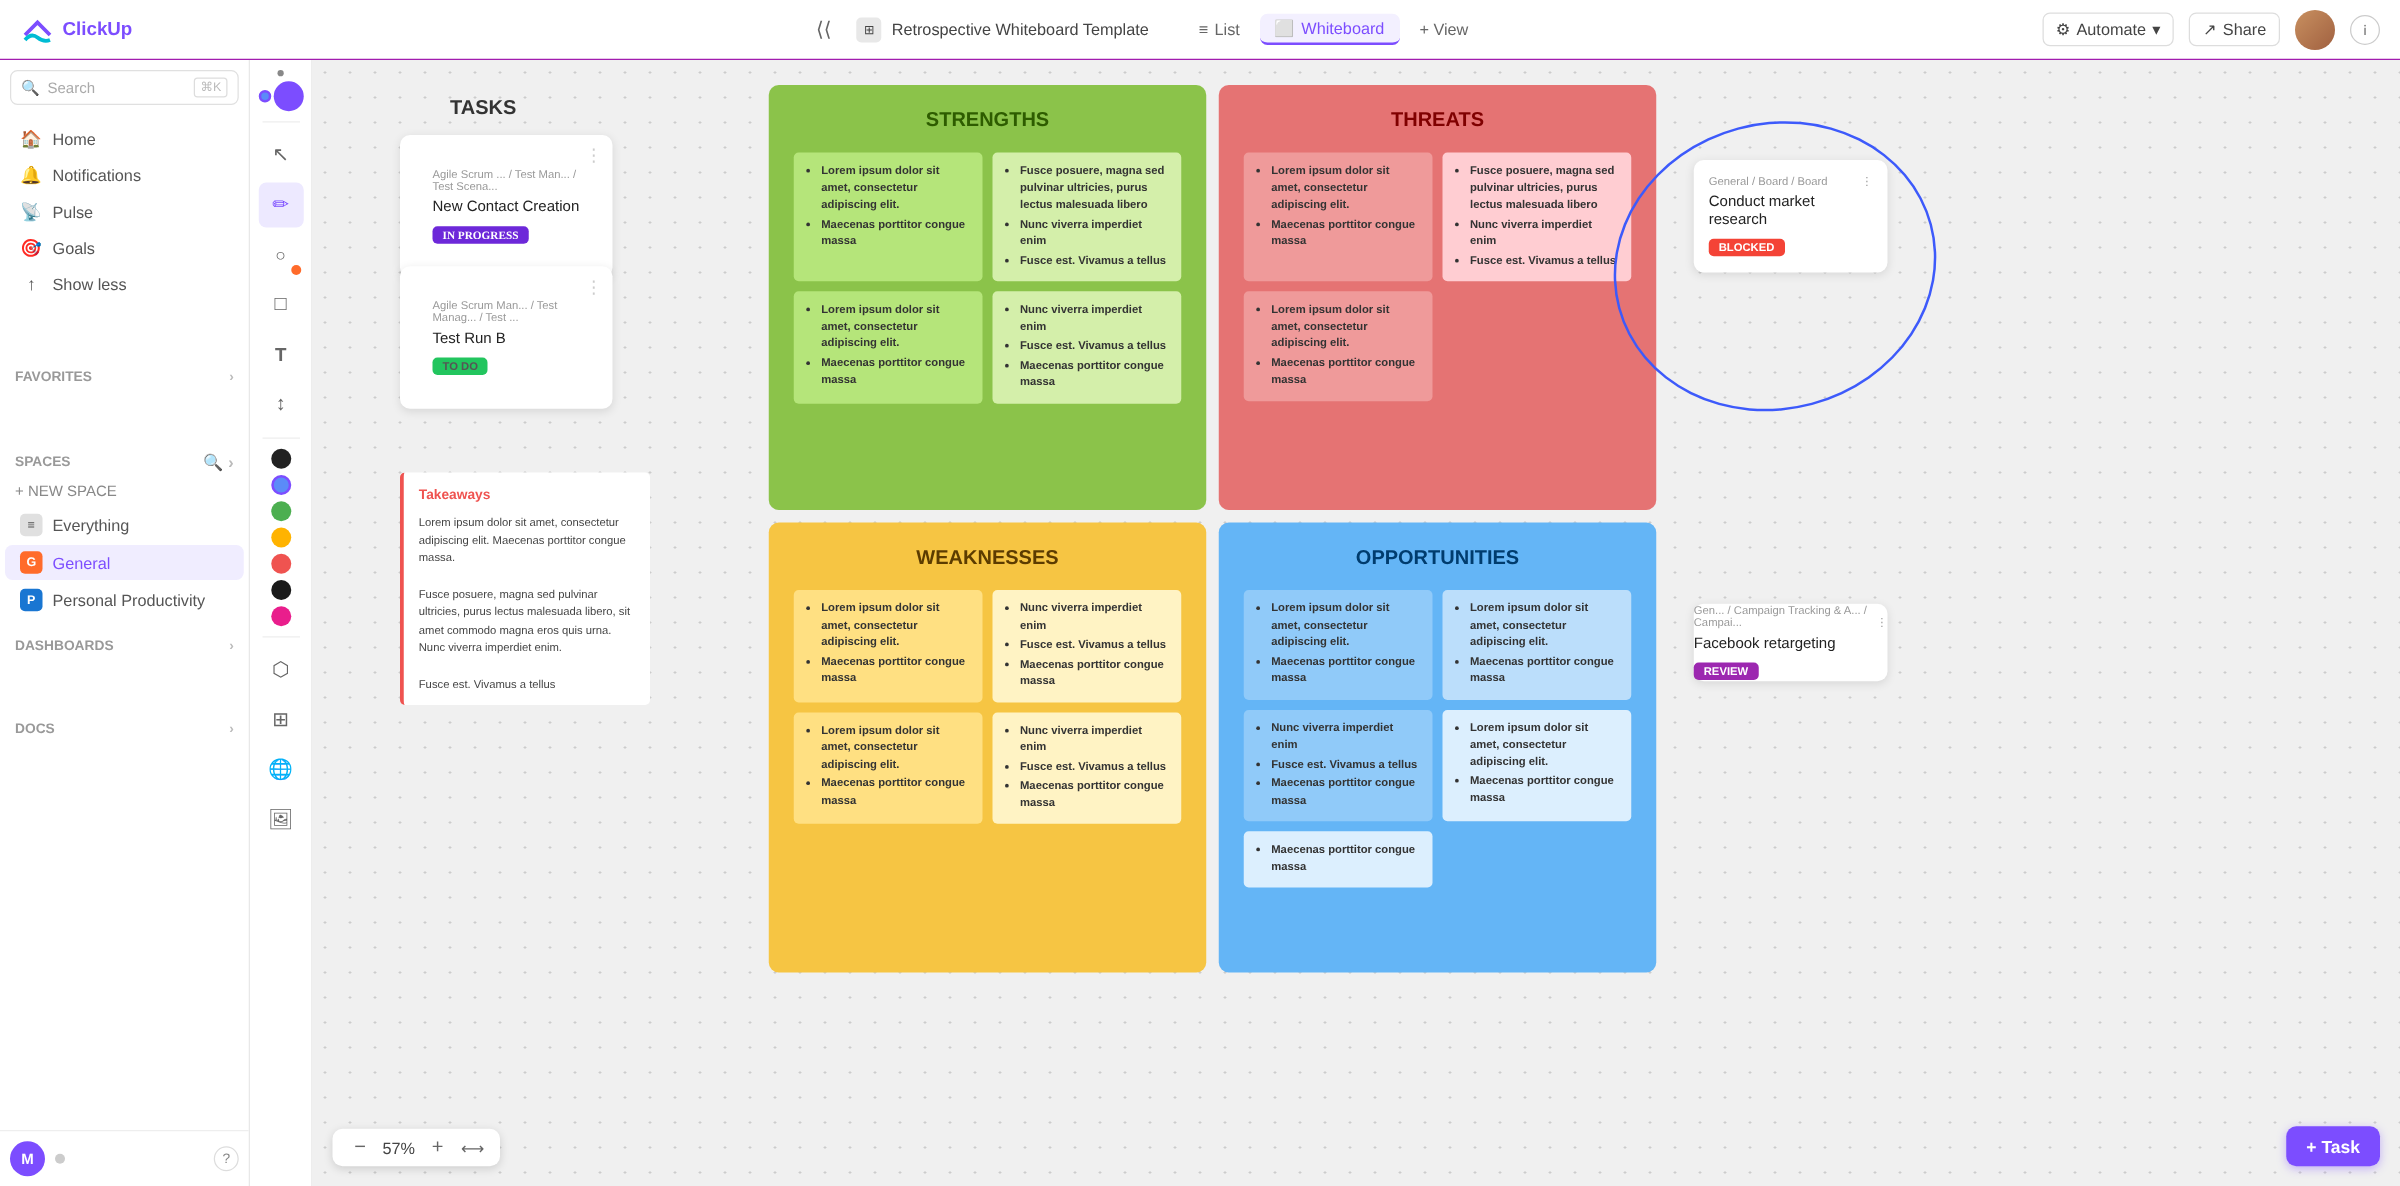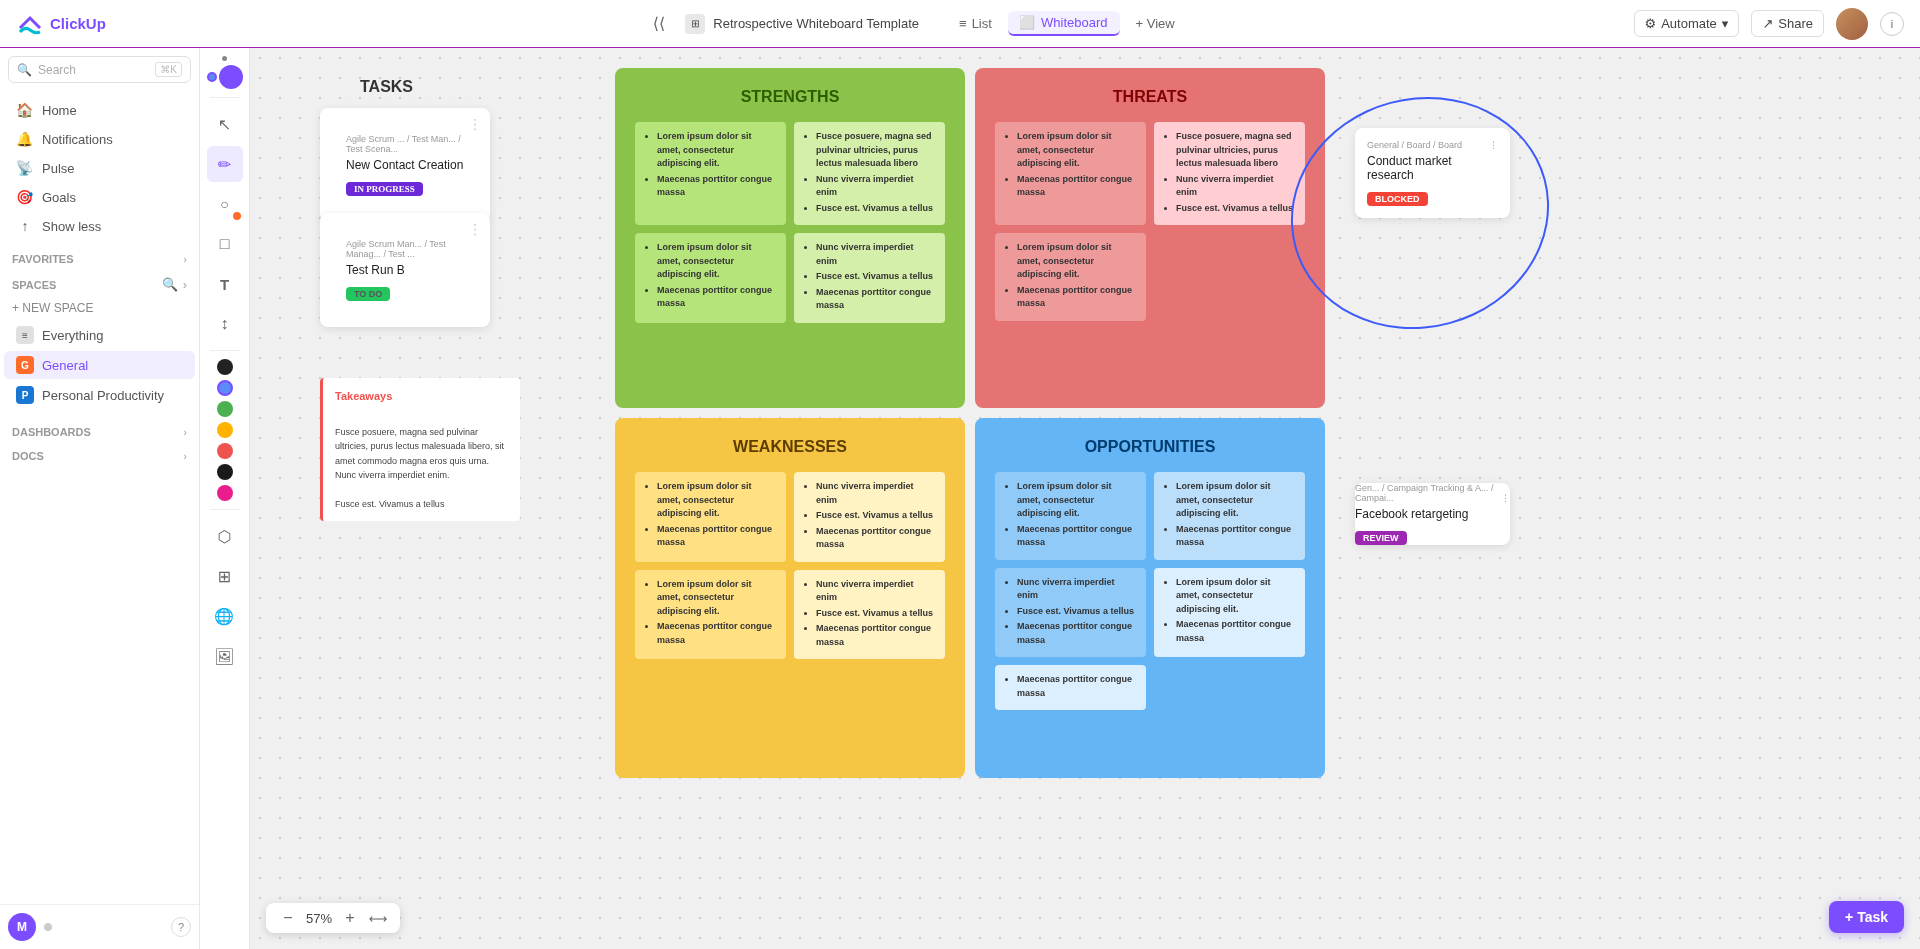--- a/index.html
+++ b/index.html
@@ -26,21 +26,21 @@
     .main { display: flex; flex: 1; overflow: hidden; }
 
     
     .sidebar { width: 200px; background: #fff; border-right: 1px solid #e8e8e8; display: flex; flex-direction: column; flex-shrink: 0; overflow-y: auto; }
     .sidebar-search { margin: 8px; border: 1px solid #e0e0e0; border-radius: 6px; display: flex; align-items: center; padding: 5px 8px; gap: 6px; cursor: pointer; }
     .sidebar-search-text { font-size: 12px; color: #aaa; flex: 1; }
     .sidebar-search-kbd { font-size: 10px; color: #bbb; border: 1px solid #ddd; border-radius: 3px; padding: 1px 4px; }
     .sidebar-nav { padding: 4px 0; }
     .sidebar-nav-item { display: flex; align-items: center; gap: 8px; padding: 6px 12px; font-size: 13px; color: #555; cursor: pointer; border-radius: 6px; margin: 1px 4px; }
     .sidebar-nav-item .icon { font-size: 14px; width: 18px; text-align: center; }
-    .sidebar-section { padding: 8px 12px 4px; font-size: 11px; font-weight: 600; color: #999; text-transform: uppercase; display: flex; align-items: center; justify-content: space-between; }
+    .sidebar-section { padding: 8px 12px 4px; font-size: 11px; font-weight: 600; color: #999; text-transform: uppercase; display: flex; align-items: center; justify-content: space-between; margin-top: 42px; }
     .sidebar-section-actions { display: flex; gap: 4px; }
     .sidebar-space-item { display: flex; align-items: center; gap: 8px; padding: 5px 12px; font-size: 13px; color: #555; cursor: pointer; border-radius: 6px; margin: 1px 4px; }
     .sidebar-space-item.active { background: #f0edff; color: #7c4dff; }
     .sidebar-space-item .space-icon { width: 18px; height: 18px; border-radius: 4px; display: flex; align-items: center; justify-content: center; font-size: 10px; font-weight: 700; flex-shrink: 0; }
     .new-space-btn { display: flex; align-items: center; gap: 6px; padding: 5px 12px; font-size: 12px; color: #888; cursor: pointer; }
     .sidebar-bottom { margin-top: auto; padding: 8px; border-top: 1px solid #eee; display: flex; align-items: center; gap: 8px; }
     .sidebar-bottom-avatar { width: 28px; height: 28px; border-radius: 50%; background: #7c4dff; display: flex; align-items: center; justify-content: center; color: #fff; font-size: 12px; font-weight: 700; }
     .sidebar-bottom-dot { width: 8px; height: 8px; border-radius: 50%; background: #ccc; cursor: pointer; }
     .sidebar-bottom-help { margin-left: auto; width: 20px; height: 20px; border-radius: 50%; border: 1px solid #ddd; display: flex; align-items: center; justify-content: center; font-size: 11px; color: #888; cursor: pointer; }
 
@@ -288,20 +288,21 @@
       <div class="task-card" style="top:145px;left:60px;">
         <div class="task-card-meta">Agile Scrum Man... / Test Manag... / Test ...</div>
         <div class="task-card-title">Test Run B</div>
         <span class="task-status status-todo">TO DO</span>
         <span class="task-card-dots">⋮</span>
       </div>
 
       <div class="takeaways-card" style="top:310px;left:60px;">
         <div class="takeaways-title">Takeaways</div>
         <div style="font-size:9px;line-height:1.6;color:#444;">
+          <div>Lorem ipsum dolor sit amet, consectetur adipiscing elit. Maecenas porttitor congue massa.</div>
           <br>
           <div>Fusce posuere, magna sed pulvinar ultricies, purus lectus malesuada libero, sit amet commodo magna eros quis urna. Nunc viverra imperdiet enim.</div>
           <br>
           <div>Fusce est. Vivamus a tellus</div>
         </div>
       </div>
 
       <div class="quadrant" style="top:0px;left:355px;width:350px;height:340px;background:#8bc34a;">
         <div class="quadrant-title" style="color:#2e5c00;">STRENGTHS</div>
         <div style="display:grid;grid-template-columns:1fr 1fr;gap:8px;">

